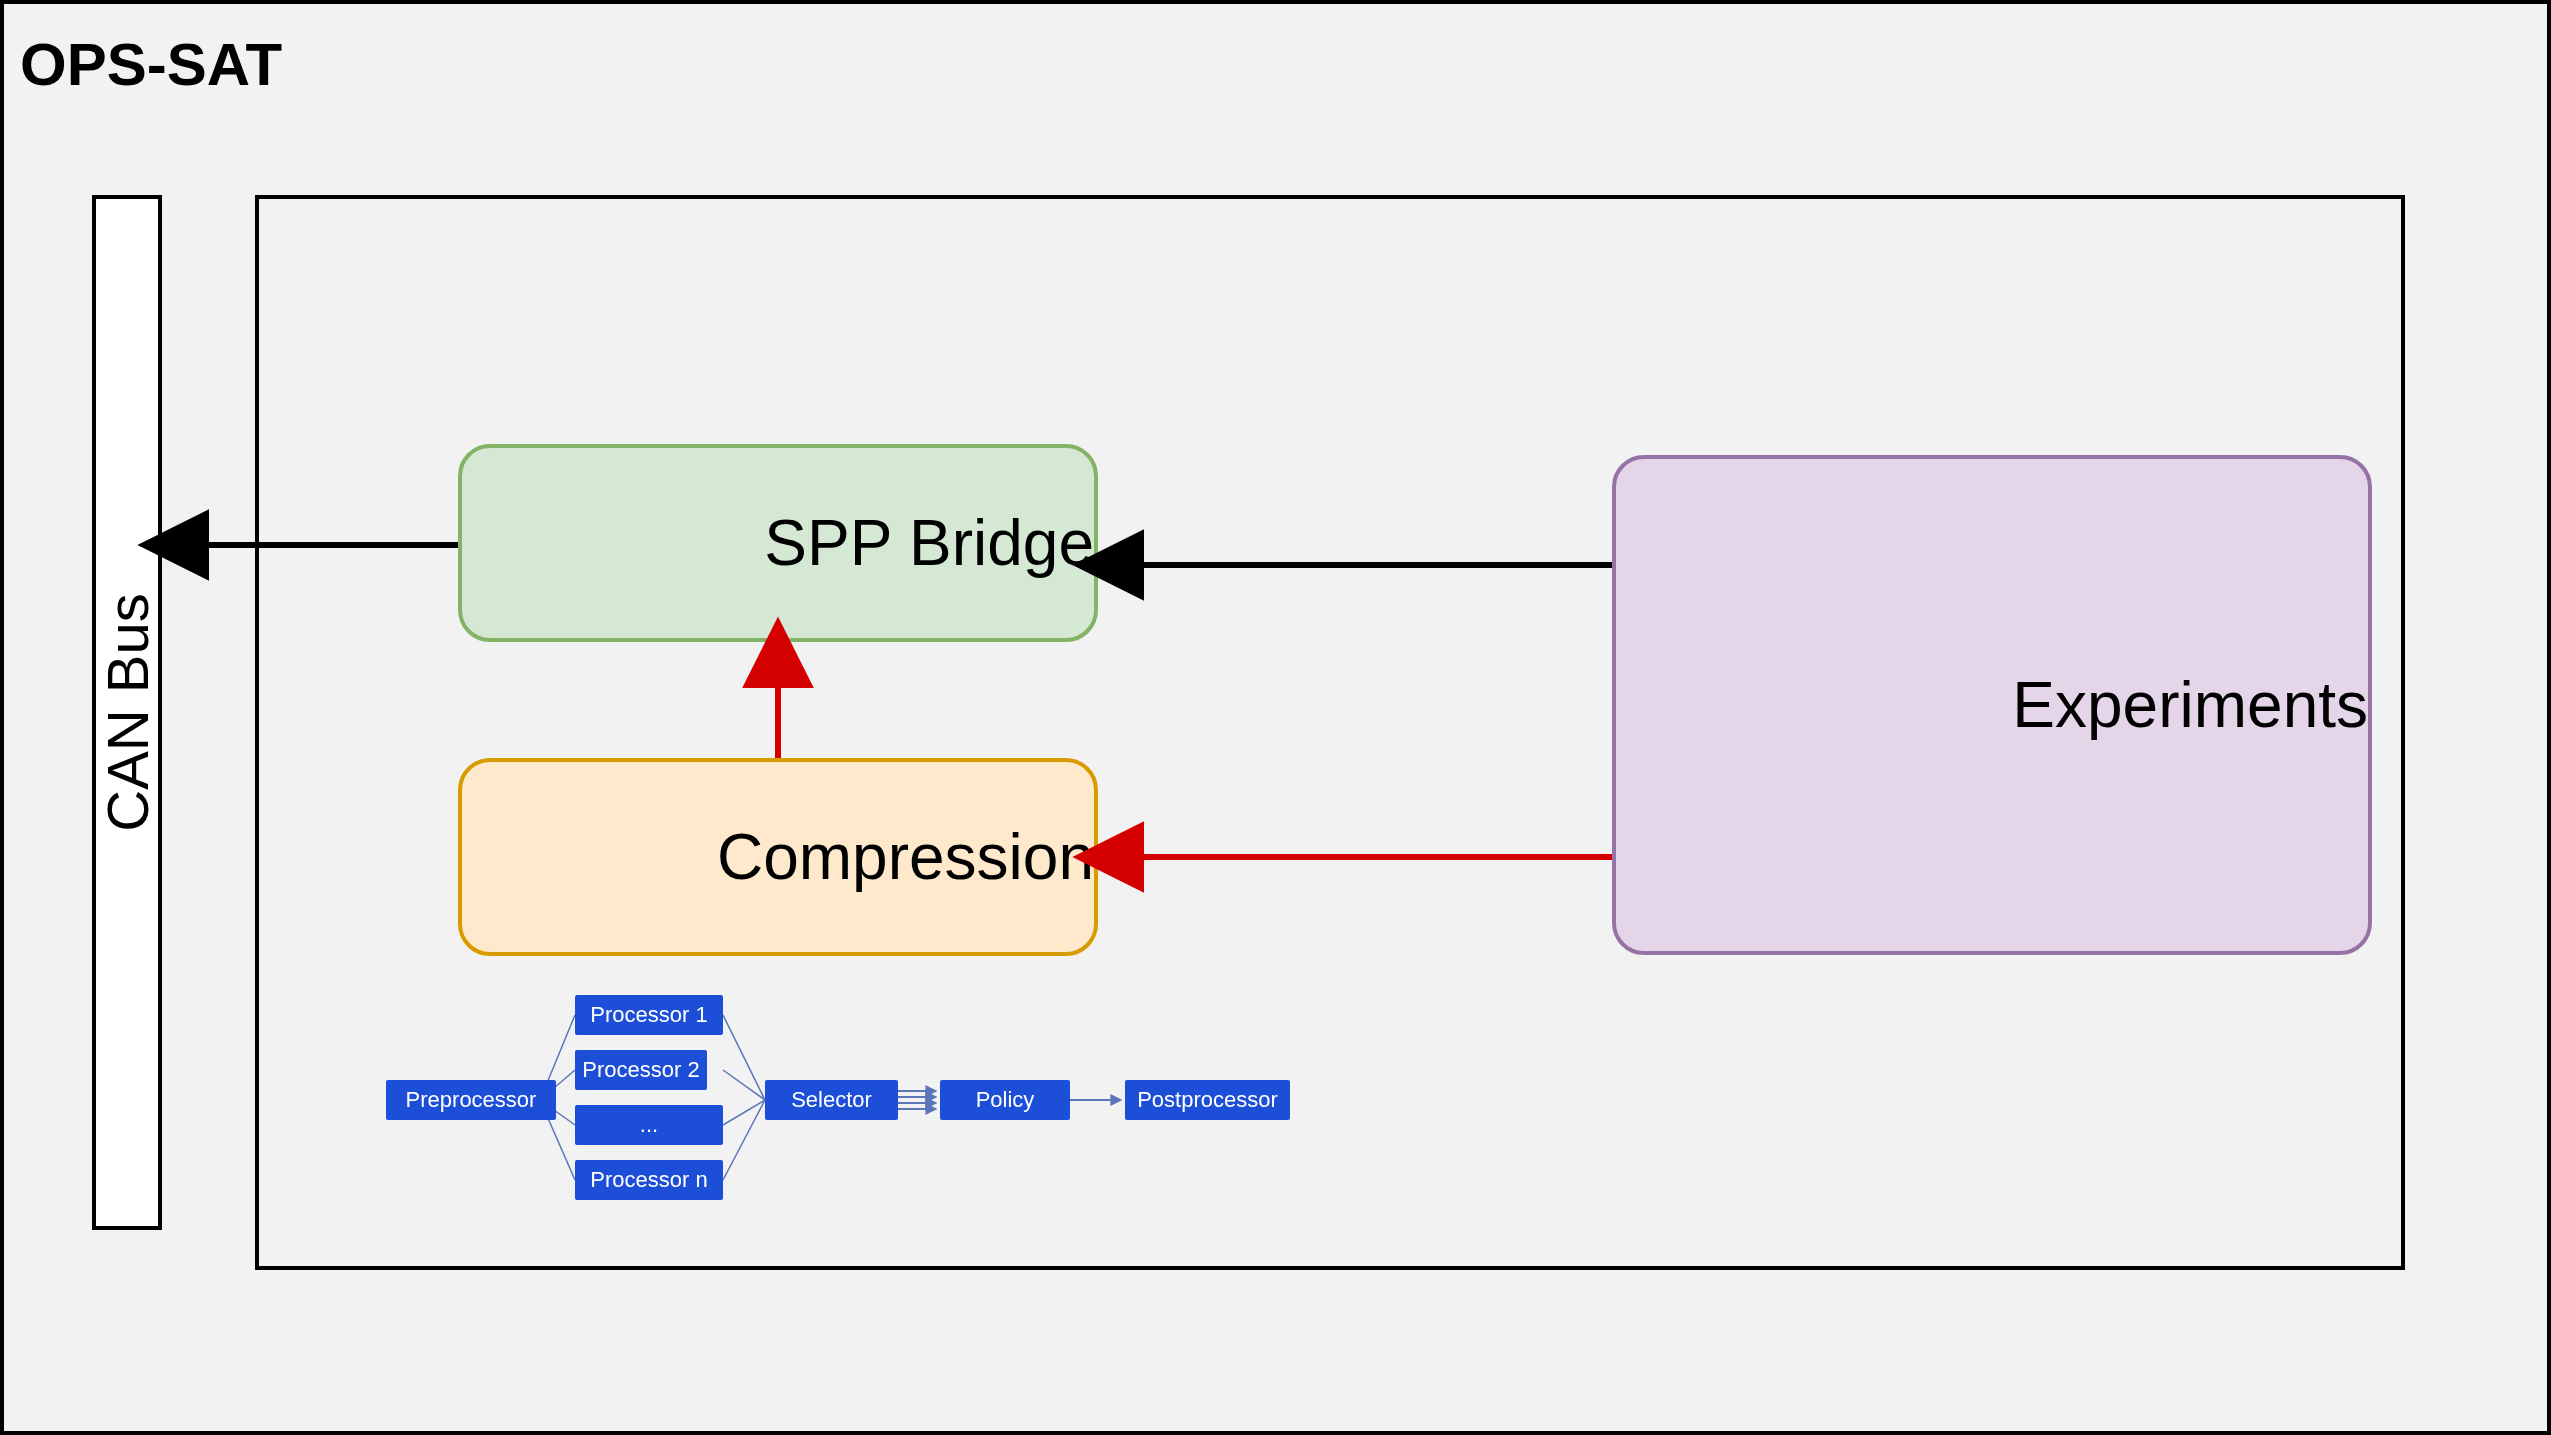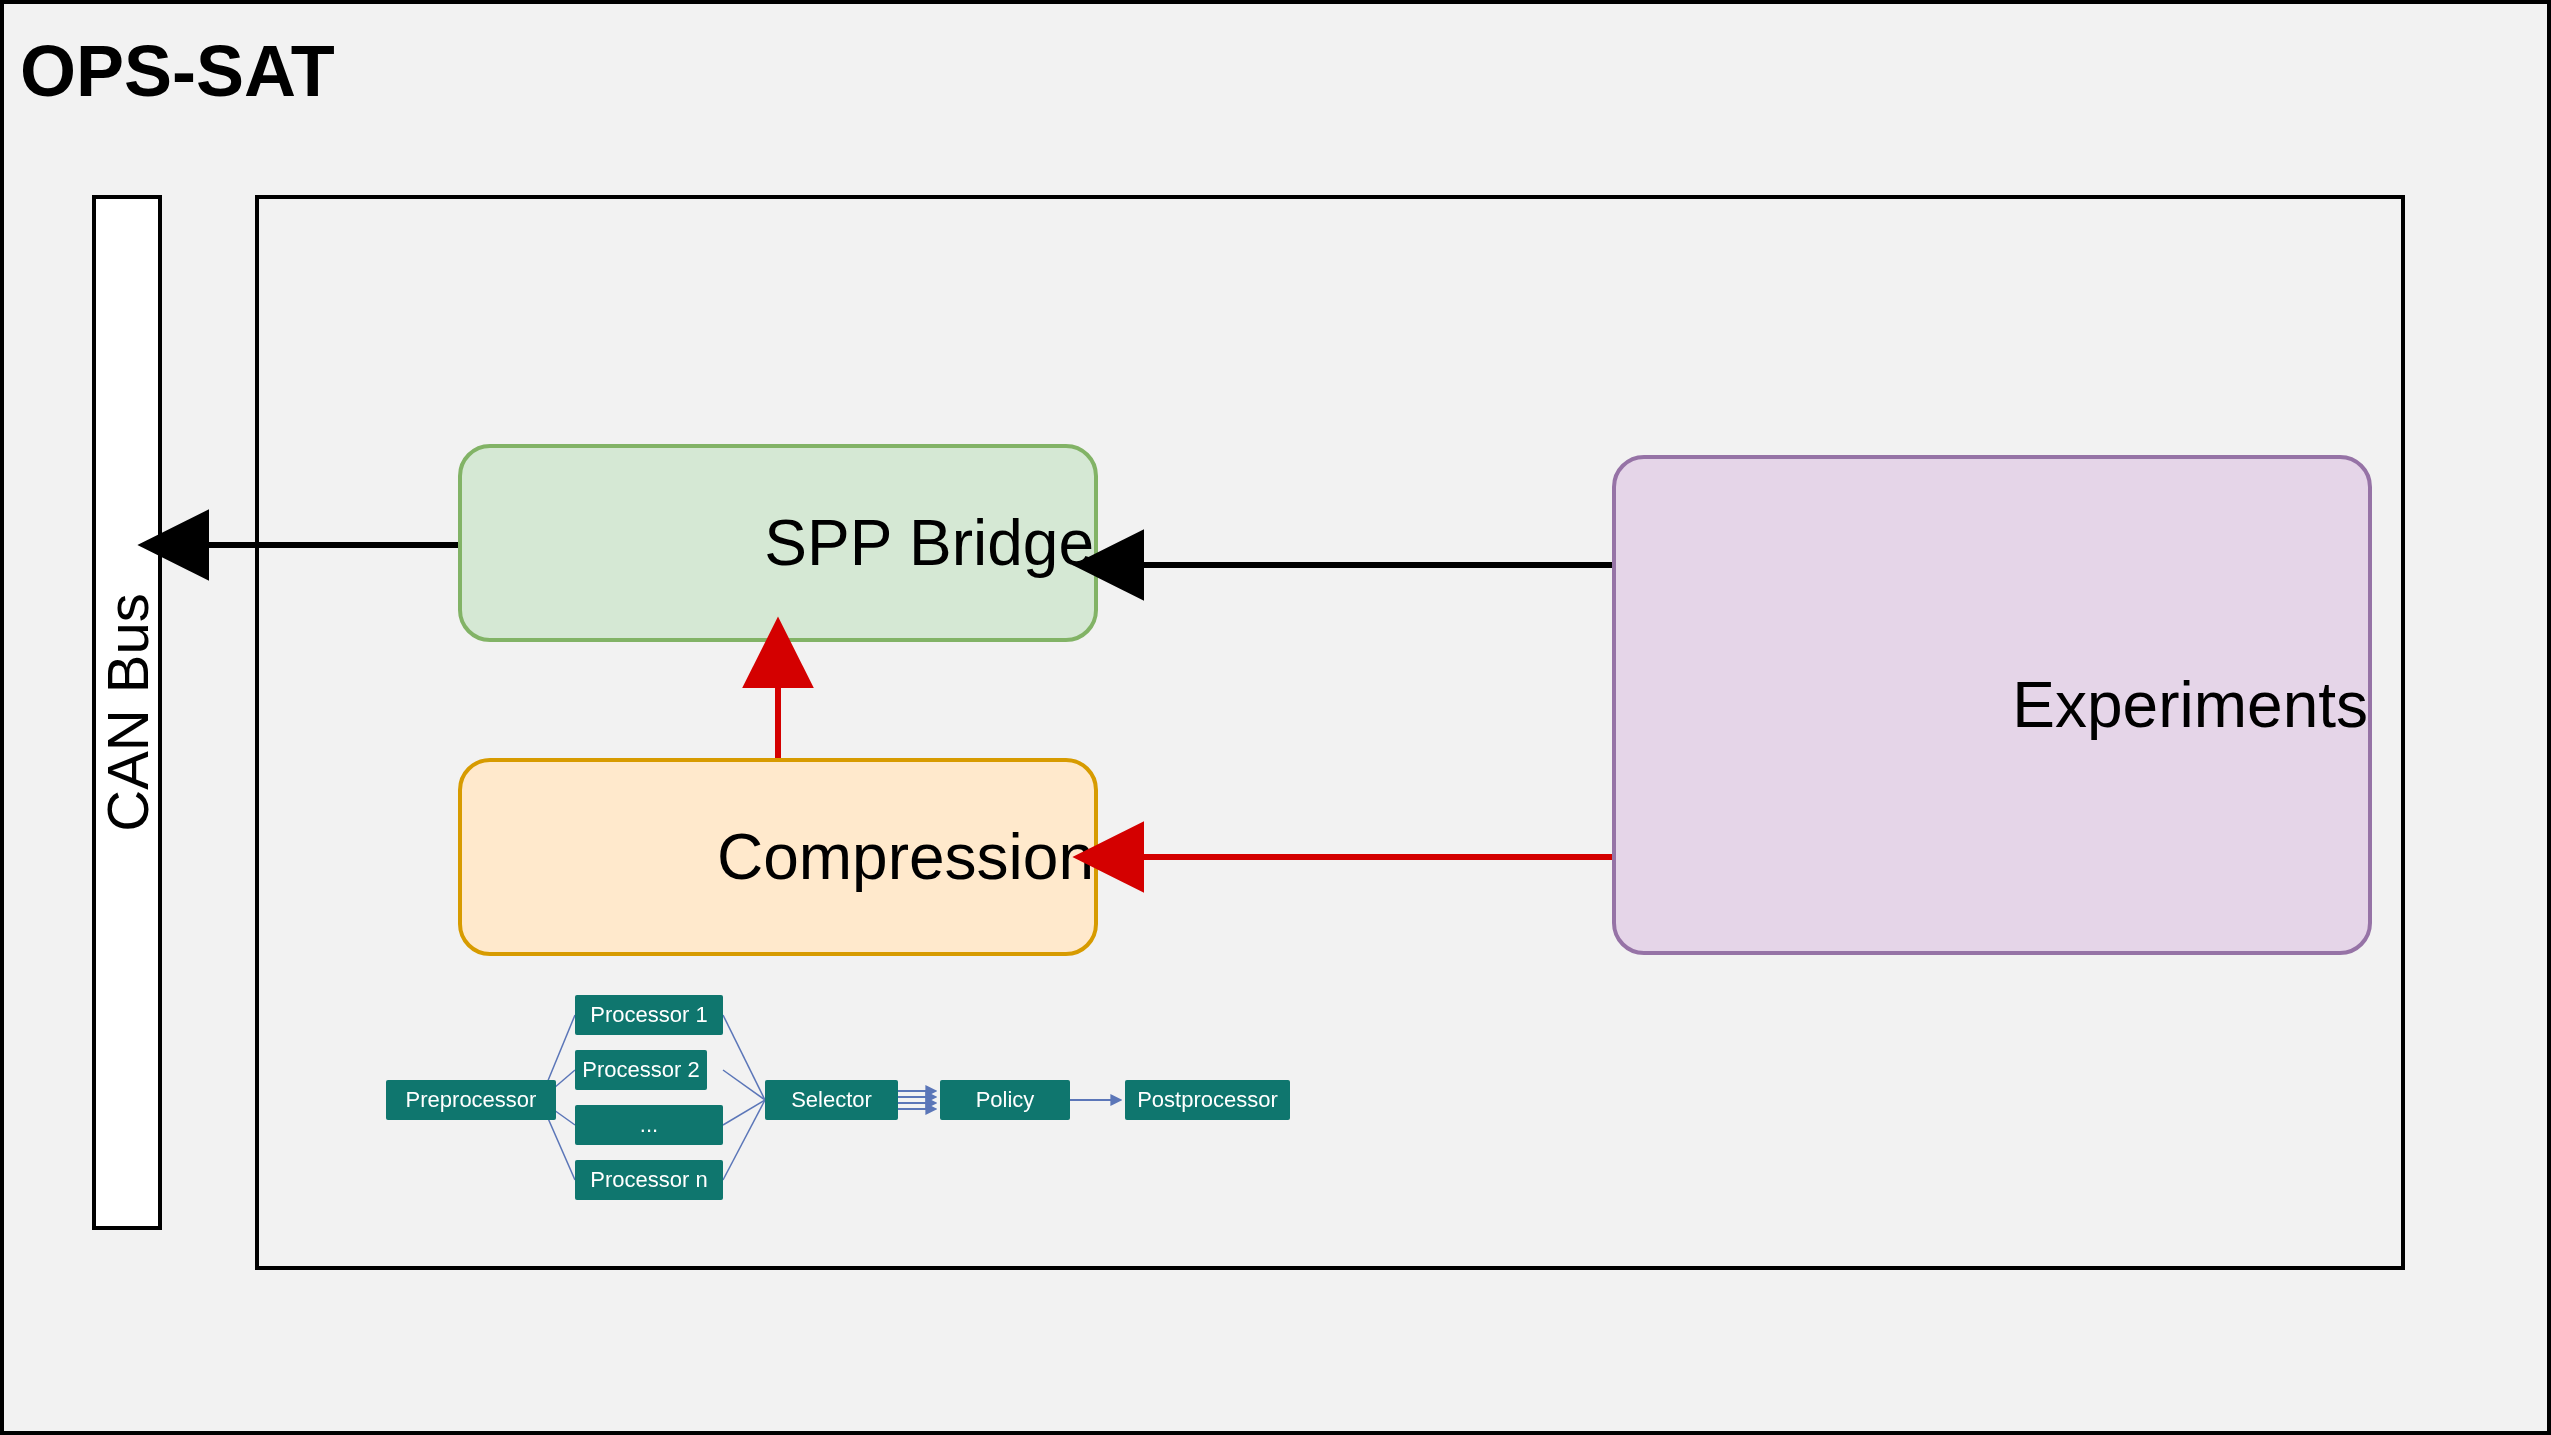--- a/index.html
+++ b/index.html
@@ -17,21 +17,21 @@
   }
   .outer-border {
     position: absolute;
     left: 0; top: 0;
     width: 2551px; height: 1435px;
     border: 4px solid #000;
   }
   .title {
     position: absolute;
     left: 20px; top: 30px;
-    font-size: 72px;
+    font-size: 60px;
     font-weight: bold;
     color: #000;
   }
   .can-bus {
     position: absolute;
     left: 92px; top: 195px;
     width: 70px; height: 1035px;
     border: 4px solid #000;
     background: #fff;
     display: flex;
@@ -91,21 +91,21 @@
     width: 2551px; height: 1435px;
     pointer-events: none;
   }
   .pipeline {
     position: absolute;
     left: 370px; top: 965px;
     width: 930px; height: 240px;
   }
   .pnode {
     position: absolute;
-    background: #0f766e;
+    background: #1d4ed8;
     color: #fff;
     font-size: 22px;
     display: flex;
     align-items: center;
     justify-content: center;
     border-radius: 2px;
   }
 </style>
 </head>
 <body>

